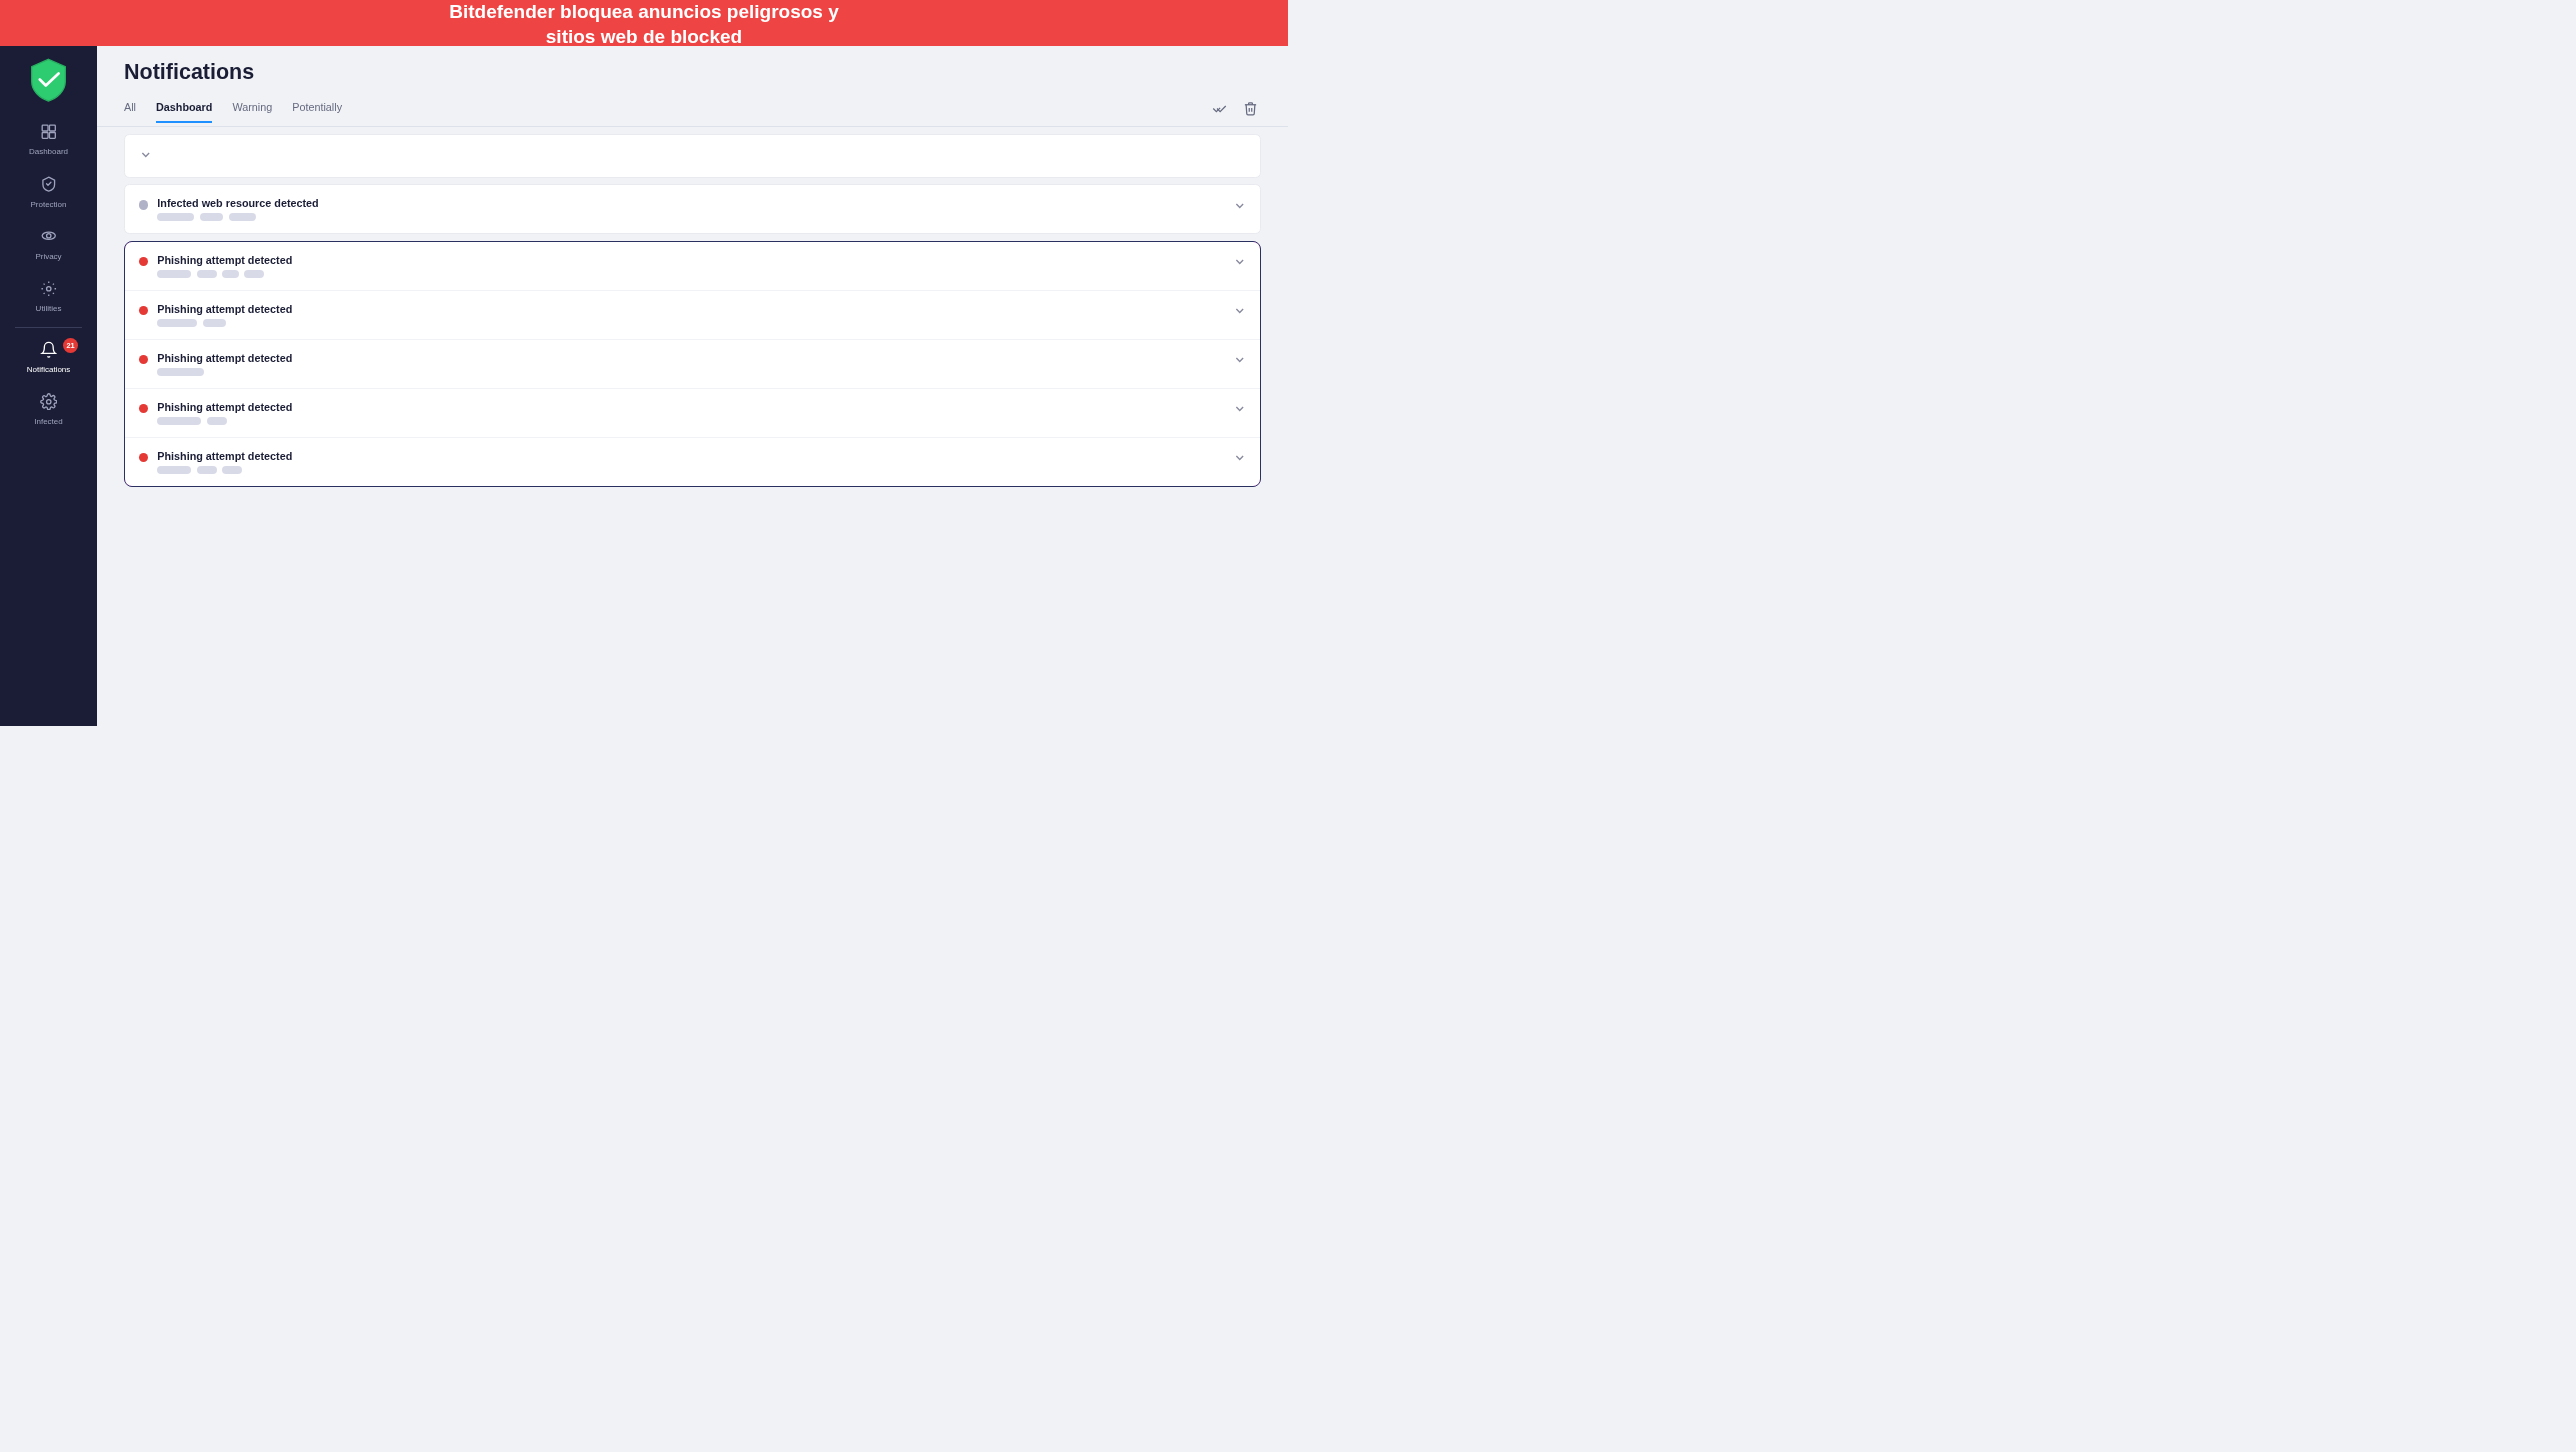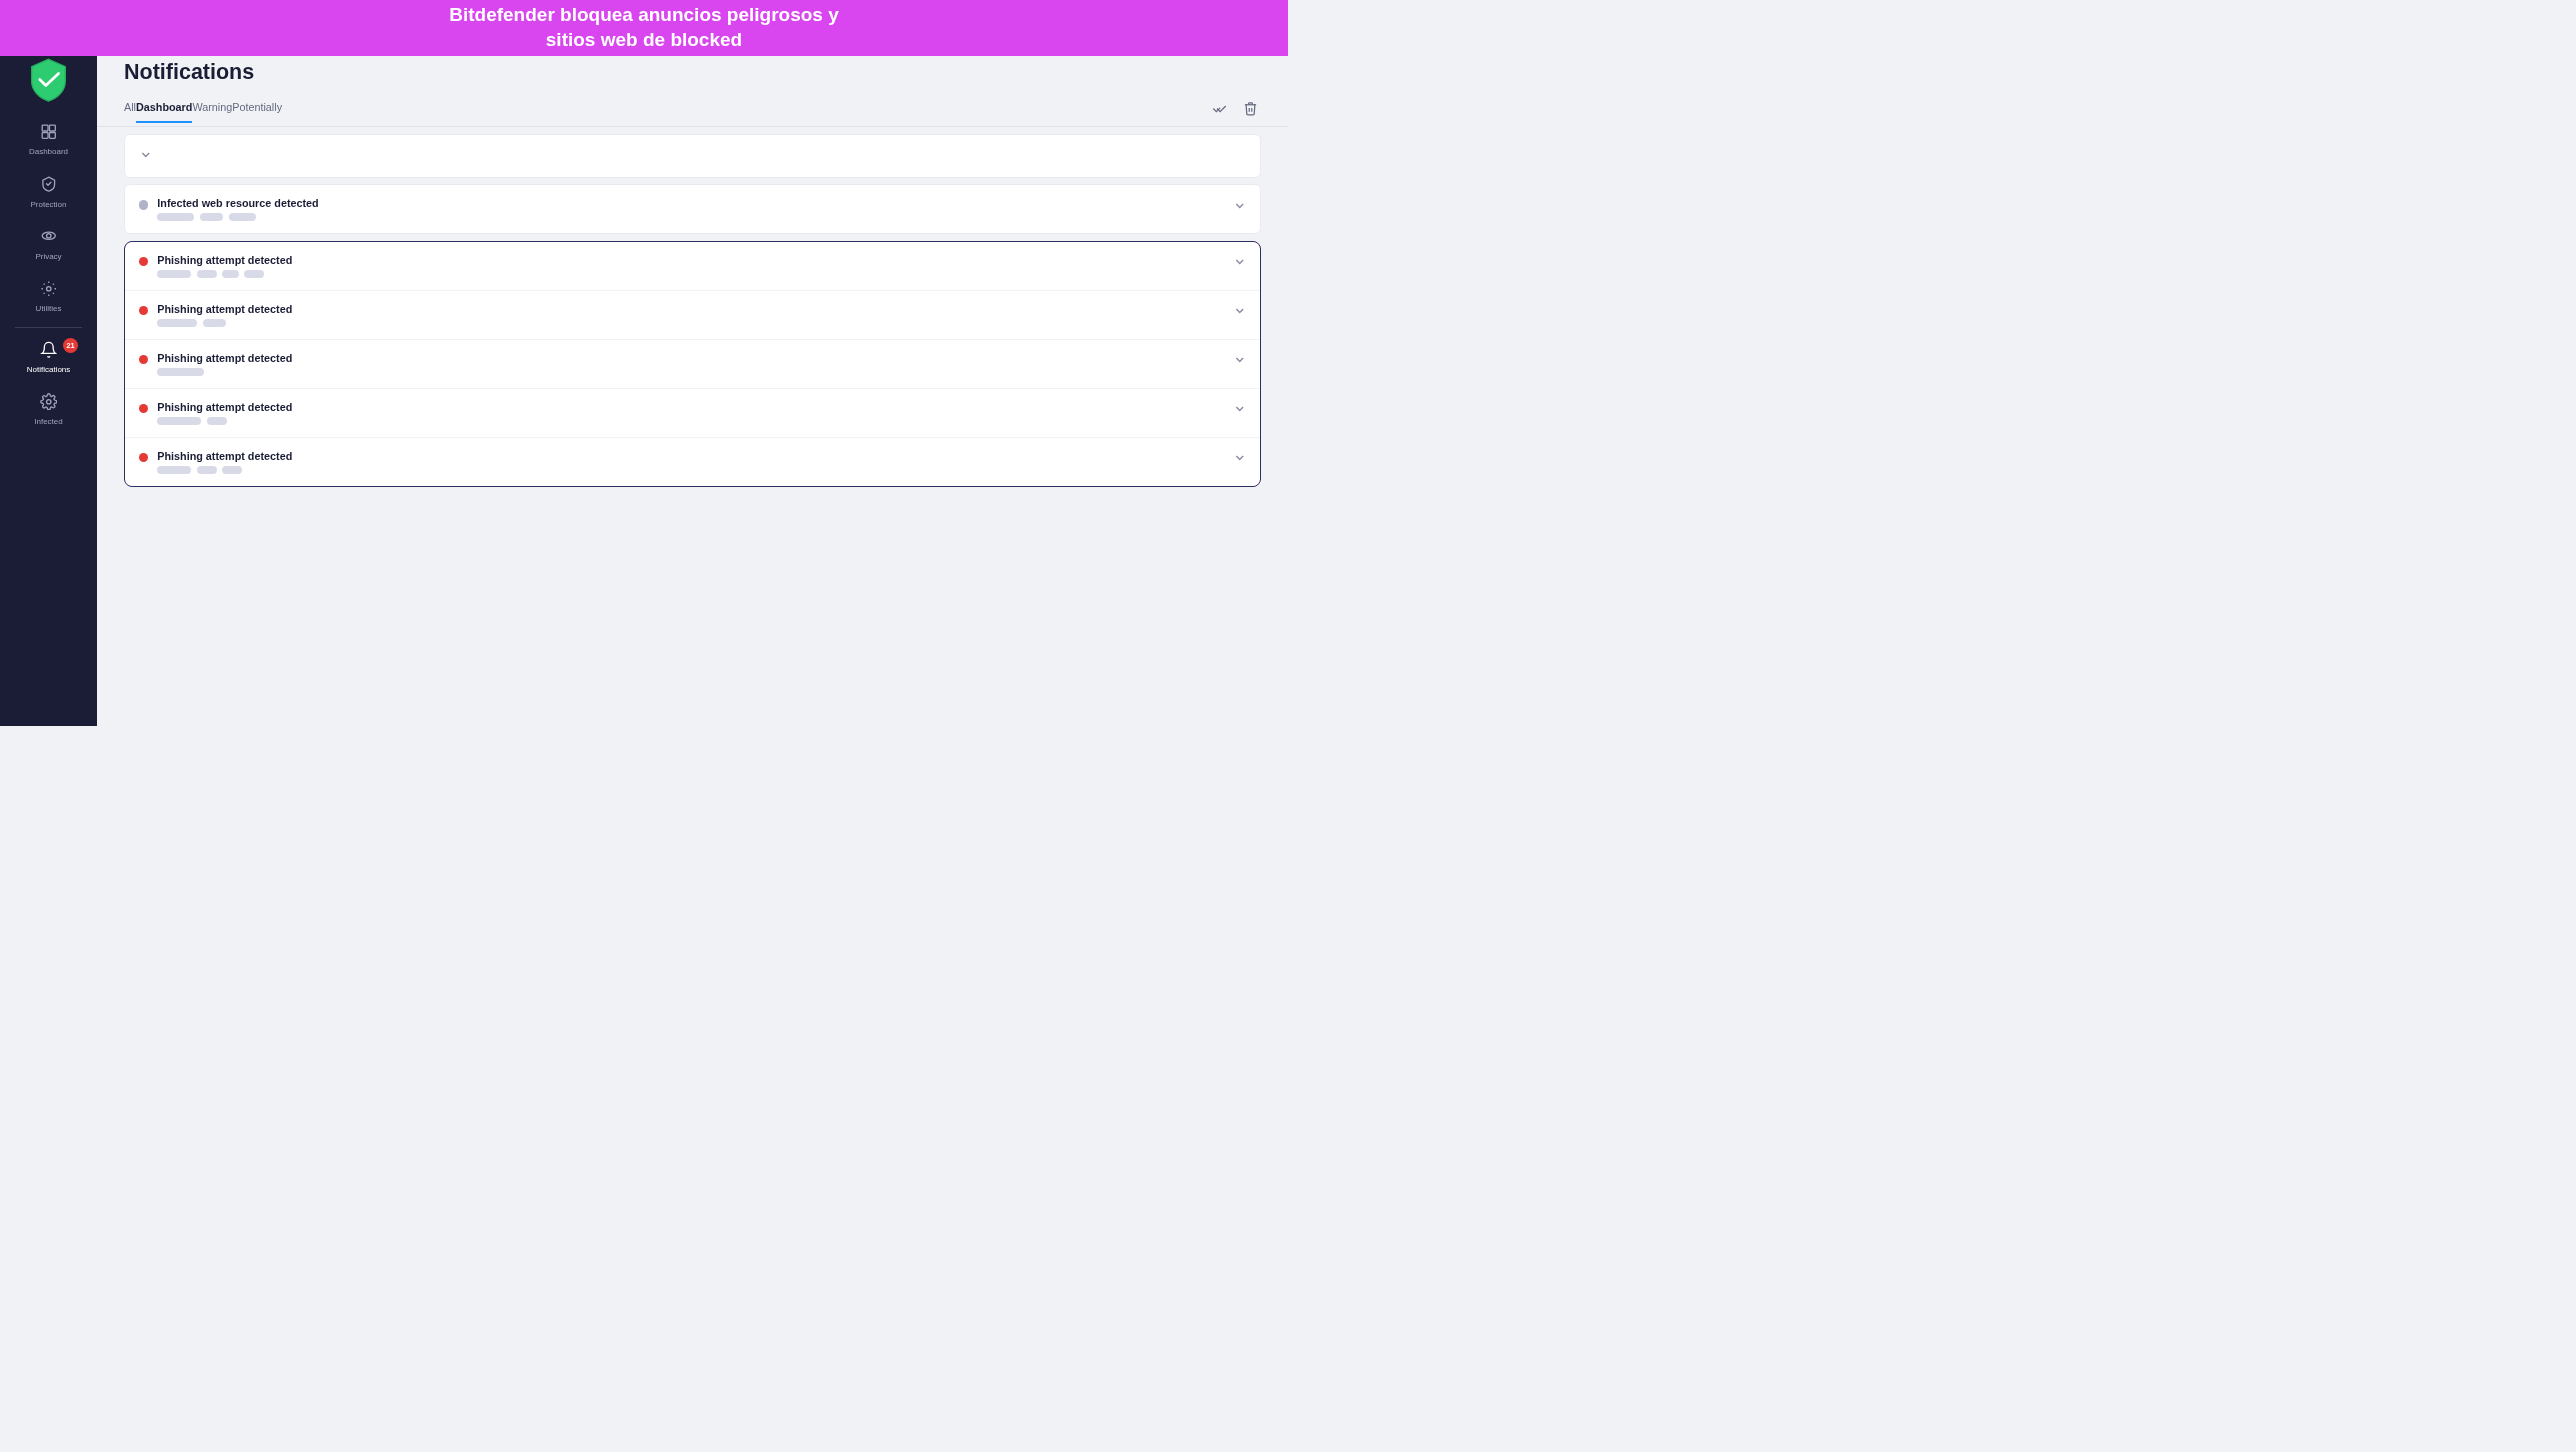--- a/index.html
+++ b/index.html
@@ -11,24 +11,24 @@
       overflow: hidden;
       position: relative;
     }
 
     
     .top-banner {
       position: absolute;
       top: 0;
       left: 0;
       width: 100%;
-      height: 56px;
-      background: #d946ef;
-      display: flex;
-      align-items: center;
+      height: 46px;
+      background: #ef4444;
+      display: flex;
+      align-items: flex-start;
       justify-content: center;
       z-index: 10;
     }
     .top-banner h1 {
       color: #ffffff;
       font-size: 19px;
       font-weight: 700;
       text-align: center;
       line-height: 1.3;
     }
@@ -146,20 +146,21 @@
       color: #1a1d35;
     }
 
     
     .tabs-bar {
       display: flex;
       align-items: center;
       padding: 6.7px 27px 0 27px;
       background: #f0f2f5;
       border-bottom: 0.7px solid #dde1ea;
+      gap: 20px;
       position: relative;
     }
 
     .tab-item {
       font-size: 10.8px;
       color: #666a80;
       cursor: pointer;
       padding-bottom: 8px;
       border-bottom: 2px solid transparent;
       margin-bottom: -0.7px;

